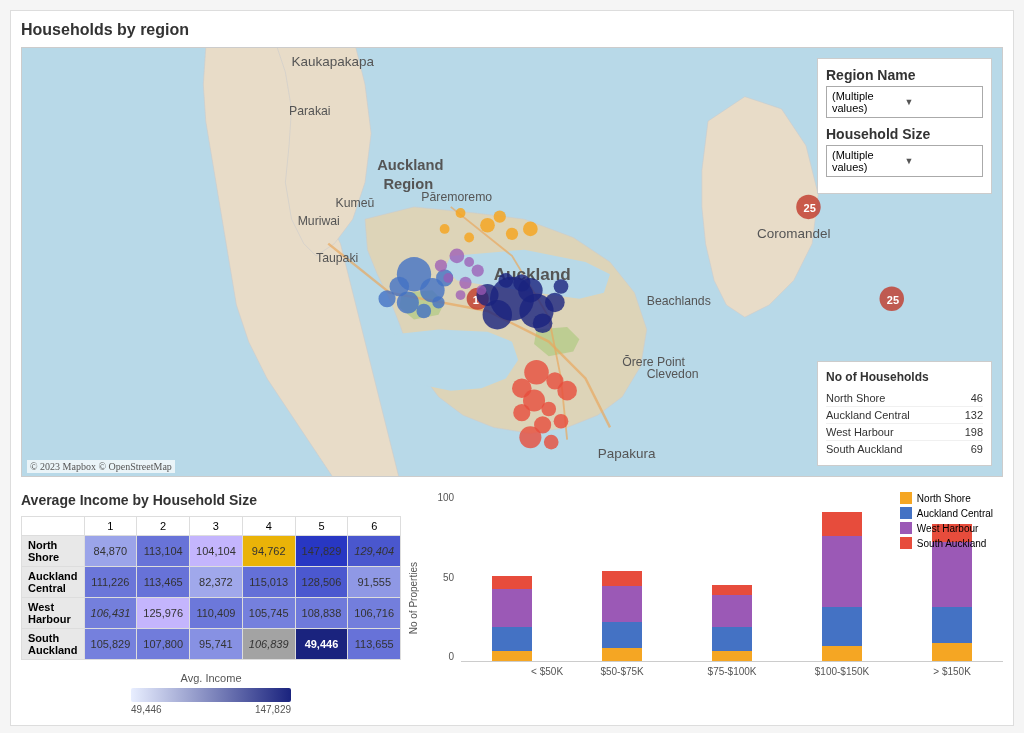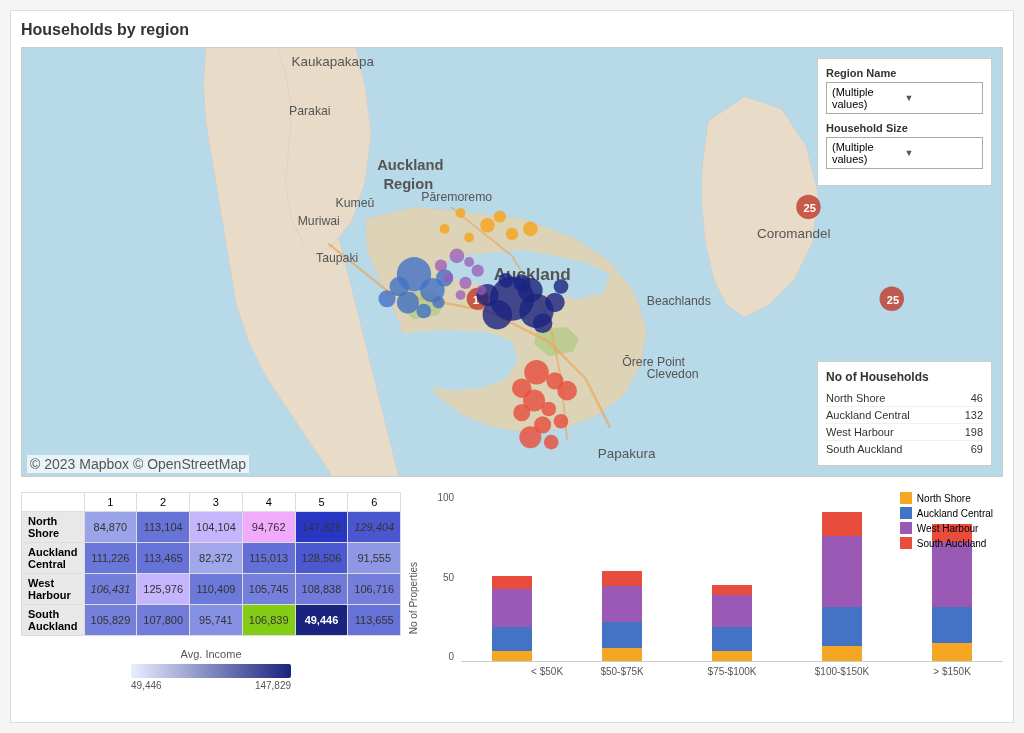--- a/index.html
+++ b/index.html
@@ -10,35 +10,35 @@
     .page-title { font-size: 16px; font-weight: bold; margin-bottom: 8px; color: #333; }
 
     
     .map-section { position: relative; width: 100%; height: 430px; background: #b8d9e8; border: 1px solid #ccc; overflow: hidden; margin-bottom: 15px; }
 
     
     .map-svg { position: absolute; top: 0; left: 0; width: 100%; height: 100%; }
 
     
     .filter-panel { position: absolute; top: 10px; right: 10px; background: white; border: 1px solid #ccc; padding: 8px; width: 175px; z-index: 10; }
-    .filter-label { font-size: 11px; font-weight: bold; color: #333; margin-bottom: 3px; }
+    .filter-label { font-size: 14px; font-weight: bold; color: #333; margin-bottom: 3px; }
     .filter-select { width: 100%; border: 1px solid #aaa; padding: 3px 5px; font-size: 11px; background: white; margin-bottom: 8px; display: flex; align-items: center; justify-content: space-between; cursor: pointer; }
     .filter-select span { flex: 1; }
     .dropdown-arrow { font-size: 9px; color: #555; }
 
     
     .legend-panel { position: absolute; bottom: 10px; right: 10px; background: white; border: 1px solid #ccc; padding: 8px; width: 175px; z-index: 10; }
     .legend-title { font-size: 12px; font-weight: bold; color: #333; margin-bottom: 6px; }
     .legend-row { display: flex; justify-content: space-between; padding: 2px 0; font-size: 11px; border-bottom: 1px solid #f0f0f0; }
     .legend-row:last-child { border-bottom: none; }
     .legend-name { color: #333; }
     .legend-value { color: #333; }
 
     
-    .map-attribution { position: absolute; bottom: 3px; left: 5px; font-size: 14px; color: #555; background: rgba(255,255,255,0.7); padding: 1px 3px; }
+    .map-attribution { position: absolute; bottom: 3px; left: 5px; font-size: 10px; color: #555; background: rgba(255,255,255,0.7); padding: 1px 3px; font-family: Liberation Serif, serif; }
 
     
     .bottom-section { display: flex; gap: 15px; }
 
     
     .income-table-section { flex: 0 0 380px; }
     .section-title { font-size: 14px; font-weight: bold; color: #333; margin-bottom: 8px; }
     .income-table { border-collapse: collapse; width: 100%; }
     .income-table th { background: white; text-align: center; font-size: 11px; padding: 3px 6px; border: 1px solid #ddd; font-weight: normal; }
     .income-table th:first-child { text-align: left; }
@@ -198,39 +198,40 @@
           </div>
         </div>
     </div>
 
     <div class="map-attribution">© 2023 Mapbox © OpenStreetMap</div>
   </div>
 
   <div class="bottom-section">
 
     <div class="income-table-section">
+      <div class="section-title">Average Income by Household Size</div>
       <table class="income-table" id="income-table">
         <thead id="income-table-head">
             <tr>
               <th></th>
               <th>1</th>
               <th>2</th>
               <th>3</th>
               <th>4</th>
               <th>5</th>
               <th>6</th>
             </tr>
           </thead>
         <tbody id="income-table-body">
             <tr>
               <td class="row-label">North Shore</td>
               <td style="background: rgb(155, 164, 233); color: rgb(51, 51, 51);">84,870</td>
               <td style="background: rgb(104, 115, 216); color: rgb(51, 51, 51);">113,104</td>
               <td style="background: #c4b5fd; color: rgb(51, 51, 51);">104,104</td>
-              <td style="background: #f0abfc; color: rgb(51, 51, 51);">94,762</td>
+              <td style="background: #eab308; color: rgb(51, 51, 51);">94,762</td>
               <td style="background: rgb(40, 55, 195); color: rgb(51, 51, 51);">147,829</td>
               <td style="background: rgb(74, 87, 206); color: rgb(51, 51, 51); font-style: italic;">129,404</td>
             </tr>
             <tr>
               <td class="row-label">Auckland Central</td>
               <td style="background: rgb(107, 118, 217); color: rgb(51, 51, 51);">111,226</td>
               <td style="background: rgb(103, 114, 216); color: rgb(51, 51, 51);">113,465</td>
               <td style="background: rgb(160, 168, 235); color: rgb(51, 51, 51);">82,372</td>
               <td style="background: rgb(100, 112, 215); color: rgb(51, 51, 51);">115,013</td>
               <td style="background: rgb(75, 88, 207); color: rgb(51, 51, 51);">128,506</td>
@@ -243,21 +244,21 @@
               <td style="background: rgb(108, 120, 218); color: rgb(51, 51, 51);">110,409</td>
               <td style="background: rgb(117, 128, 221); color: rgb(51, 51, 51);">105,745</td>
               <td style="background: rgb(111, 122, 219); color: rgb(51, 51, 51);">108,838</td>
               <td style="background: rgb(115, 126, 220); color: rgb(51, 51, 51);">106,716</td>
             </tr>
             <tr>
               <td class="row-label">South Auckland</td>
               <td style="background: rgb(117, 128, 221); color: rgb(51, 51, 51);">105,829</td>
               <td style="background: rgb(113, 124, 219); color: rgb(51, 51, 51);">107,800</td>
               <td style="background: rgb(135, 145, 227); color: rgb(51, 51, 51);">95,741</td>
-              <td style="background: #84cc16; color: rgb(51, 51, 51);">106,839</td>
+              <td style="background: #a3a3a3; color: rgb(51, 51, 51); font-style: italic;">106,839</td>
               <td style="background: rgb(26, 35, 126); color: white; font-weight: bold;">49,446</td>
               <td style="background: rgb(103, 114, 216); color: rgb(51, 51, 51);">113,655</td>
             </tr>
           </tbody>
       </table>
       <div class="avg-income-legend">
         <div class="avg-income-label">Avg. Income</div>
         <div class="color-bar"></div>
         <div class="color-bar-labels">
           <span>49,446</span>

